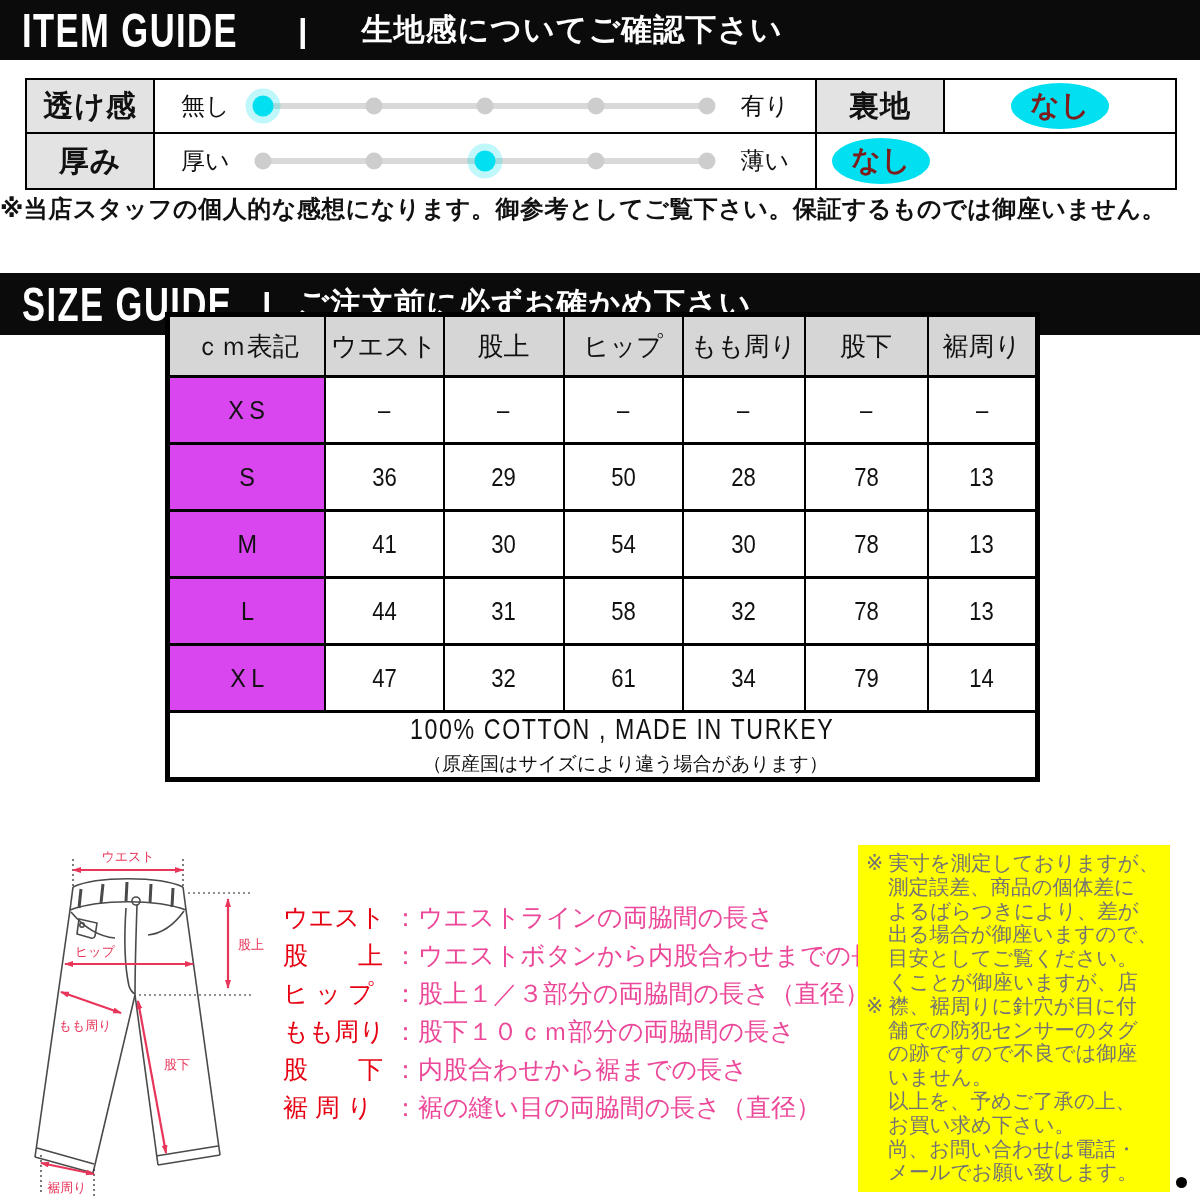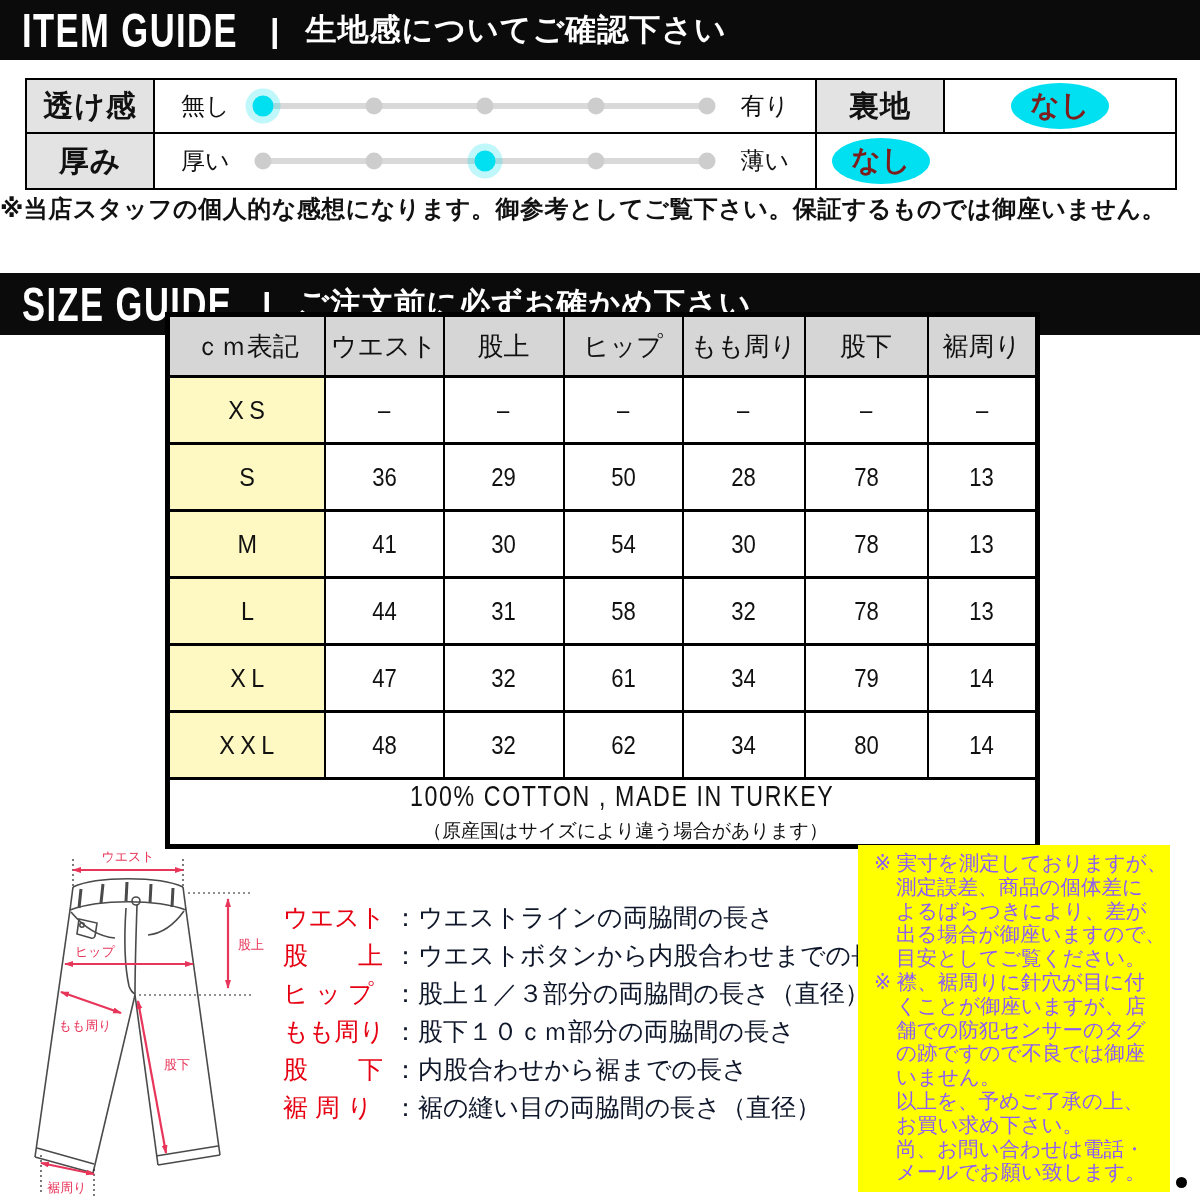--- a/index.html
+++ b/index.html
@@ -1,21 +1,21 @@
 <!DOCTYPE html>
 <html><head>
 <meta charset="utf-8">
 <style>
   html,body{margin:0;padding:0;background:#fff;}
   body{width:1200px;height:1200px;font-family:"Liberation Sans","DejaVu Sans",sans-serif;color:#111;}
   .page{position:relative;width:1200px;height:1200px;overflow:hidden;background:#fff;}
 
   
   .bar{position:absolute;left:0;width:1200px;background:#0b0b0b;color:#fff;display:flex;align-items:center;}
-  .bar1{top:0;height:60px;}
+  .bar1{top:0;height:60px;gap:28px;}
   .bar2{top:230px;height:62px;margin-top:43px;}
   .bar-title{display:inline-block;font-weight:bold;font-size:48px;letter-spacing:2px;
     transform:scaleX(0.72);transform-origin:left center;margin-left:22px;margin-right:-72px;white-space:nowrap;}
   .bar-div{font-size:34px;font-weight:bold;margin:0 26px 0 20px;}
   .bar-sub{font-size:31px;font-weight:bold;letter-spacing:1px;white-space:nowrap;}
 
   
   .fabric{position:absolute;left:25px;top:78px;width:1148px;height:108px;border:2px solid #000;
     display:grid;grid-template-columns:128px 662px 128px 230px;grid-template-rows:54px 54px;background:#fff;}
   .fabric>div{box-sizing:border-box;}
@@ -37,36 +37,36 @@
   .note{position:absolute;top:193px;left:0;width:1044px;font-size:24px;font-weight:bold;
     letter-spacing:0.5px;margin:0;white-space:nowrap;}
 
   
   .size-table{position:absolute;left:165px;top:312px;width:870px;border-collapse:collapse;border:5px solid #000;
     table-layout:fixed;background:#fff;}
   .size-table th,.size-table td{border:2px solid #000;border-top:3px solid #000;border-bottom:3px solid #000;
     padding:0;text-align:center;vertical-align:middle;}
   .size-table th{height:58px;background:#d6d6d6;font-size:26px;font-weight:500;}
   .size-table td{height:64px;font-size:26px;}
-  .size-table td.szc{background:#fef9c3;text-decoration:underline;}
+  .size-table td.szc{background:#d946ef;text-decoration:underline;}
   .sz{display:inline-block;letter-spacing:6px;margin-right:-6px;transform:scaleX(0.9);}
   .num{display:inline-block;transform:scaleX(0.85);}
   .size-table td.footcell{height:56px;background:#fff;}
   .cotton{display:inline-block;font-size:29px;font-weight:500;letter-spacing:2px;transform:scaleX(0.8);margin-right:-40px;white-space:nowrap;}
   .cotton-sub{font-size:19px;font-weight:500;white-space:nowrap;margin-left:46px;}
 
   
   .pants-svg{position:absolute;left:15px;top:845px;}
   .defs{position:absolute;left:283px;top:898px;}
   .def-line{height:38px;display:flex;align-items:center;font-size:25px;white-space:pre;}
   .term{color:#e60012;display:inline-block;width:110px;}
-  .desc{color:#0f172a;}
-
-  .notice{position:absolute;left:858px;top:845px;width:312px;height:347px;background:#ffff00;color:#8b5cf6;
-    font-size:20.5px;line-height:23.8px;padding:6px 16px;box-sizing:border-box;font-weight:500;}
+  .desc{color:#ec4899;}
+
+  .notice{position:absolute;left:858px;top:845px;width:312px;height:347px;background:#ffff00;color:#737373;
+    font-size:20.5px;line-height:23.8px;padding:6px 8px;box-sizing:border-box;font-weight:500;}
   .nl{white-space:nowrap;}
   .nl.ind{padding-left:22px;}
 
   .dot-mark{position:absolute;left:1176px;top:1177px;width:11px;height:11px;border-radius:50%;background:#000;}
 </style>
 </head>
 <body>
 
 <div class="page">
 
@@ -175,29 +175,20 @@
       <td><span class="num">78</span></td>
       <td><span class="num">13</span></td>
     </tr>
     <tr>
       <td class="szc"><span class="sz">XL</span></td>
       <td><span class="num">47</span></td>
       <td><span class="num">32</span></td>
       <td><span class="num">61</span></td>
       <td><span class="num">34</span></td>
       <td><span class="num">79</span></td>
-      <td><span class="num">14</span></td>
-    </tr>
-    <tr>
-      <td class="szc"><span class="sz">XXL</span></td>
-      <td><span class="num">48</span></td>
-      <td><span class="num">32</span></td>
-      <td><span class="num">62</span></td>
-      <td><span class="num">34</span></td>
-      <td><span class="num">80</span></td>
       <td><span class="num">14</span></td>
     </tr>
     <tr>
       <td class="footcell" colspan="7">
         <span class="cotton">100% COTTON , MADE IN TURKEY</span><span class="cotton-sub">（原産国はサイズにより違う場合があります）</span>
       </td>
     </tr>
   </tbody>
     </table>
 
@@ -283,22 +274,22 @@
       <span class="term">裾 周 り</span><span class="desc">：裾の縫い目の両脇間の長さ（直径）</span>
     </div>
   </div>
 
   <div class="notice">
     <div class="nl">※ 実寸を測定しておりますが、</div>
     <div class="nl ind">測定誤差、商品の個体差に</div>
     <div class="nl ind">よるばらつきにより、差が</div>
     <div class="nl ind">出る場合が御座いますので、</div>
     <div class="nl ind">目安としてご覧ください。</div>
+    <div class="nl ind">くことが御座いますが、店</div>
     <div class="nl">※ 襟、裾周りに針穴が目に付</div>
-    <div class="nl ind">くことが御座いますが、店</div>
     <div class="nl ind">舗での防犯センサーのタグ</div>
     <div class="nl ind">の跡ですので不良では御座</div>
     <div class="nl ind">いません。</div>
     <div class="nl ind">以上を、予めご了承の上、</div>
     <div class="nl ind">お買い求め下さい。</div>
     <div class="nl ind">尚、お問い合わせは電話・</div>
     <div class="nl ind">メールでお願い致します。</div>
   </div>
 
   <div class="dot-mark"></div>

